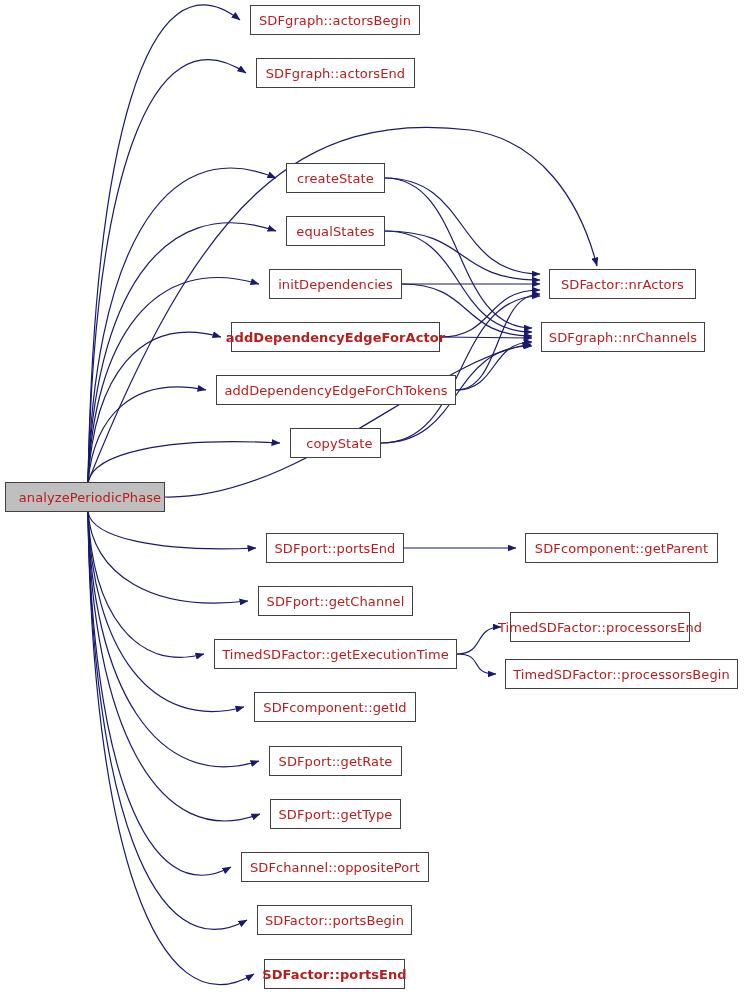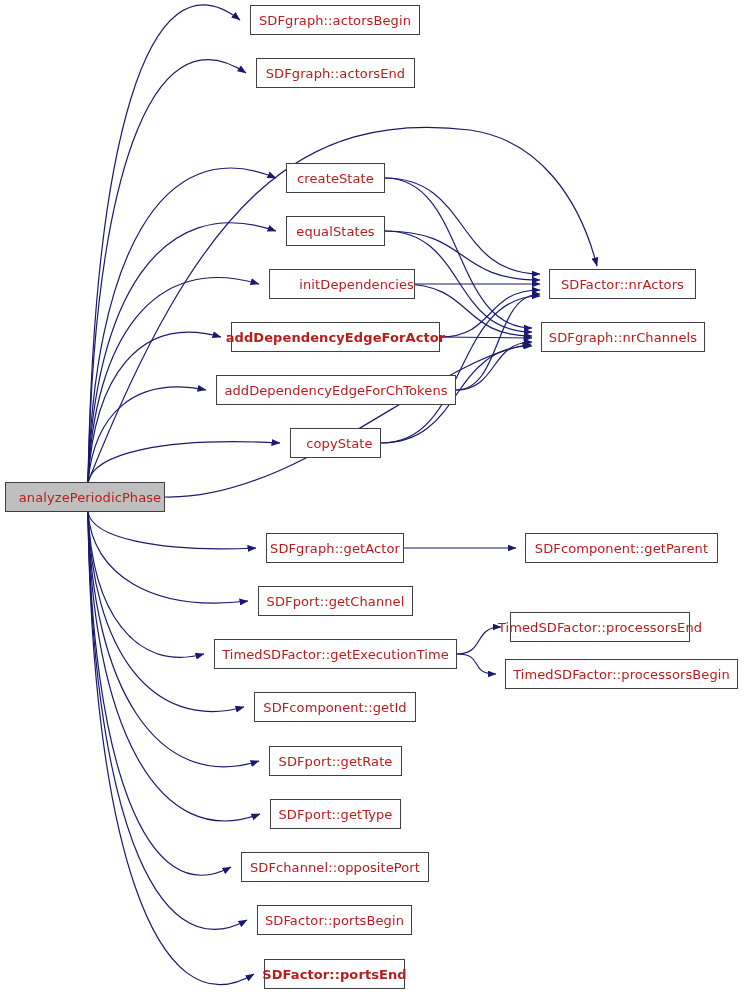--- a/index.html
+++ b/index.html
@@ -103,40 +103,40 @@
       </div>
       <div class="node" style="left: 256px; top: 58px; width: 159px; height: 30px;">
         <span class="node-label">SDFgraph::actorsEnd</span>
       </div>
       <div class="node" style="left: 286px; top: 163px; width: 99px; height: 30px;">
         <span class="node-label">createState</span>
       </div>
       <div class="node" style="left: 286px; top: 216px; width: 99px; height: 30px;">
         <span class="node-label">equalStates</span>
       </div>
-      <div class="node" style="left: 269px; top: 269px; width: 146px; height: 30px; justify-content: flex-end;">
+      <div class="node" style="left: 269px; top: 269px; width: 133px; height: 30px;">
         <span class="node-label">initDependencies</span>
       </div>
       <div class="node" style="left: 231px; top: 322px; width: 209px; height: 30px; font-weight: bold;">
         <span class="node-label">addDependencyEdgeForActor</span>
       </div>
       <div class="node" style="left: 216px; top: 375px; width: 240px; height: 30px;">
         <span class="node-label">addDependencyEdgeForChTokens</span>
       </div>
       <div class="node" style="left: 290px; top: 428px; width: 91px; height: 30px; padding-left: 8px;">
         <span class="node-label">copyState</span>
       </div>
       <div class="node" style="left: 549px; top: 269px; width: 147px; height: 30px;">
         <span class="node-label">SDFactor::nrActors</span>
       </div>
       <div class="node" style="left: 541px; top: 322px; width: 164px; height: 30px;">
         <span class="node-label">SDFgraph::nrChannels</span>
       </div>
       <div class="node" style="left: 266px; top: 533px; width: 138px; height: 30px;">
-        <span class="node-label">SDFgraph::getActor</span>
+        <span class="node-label">SDFport::portsEnd</span>
       </div>
       <div class="node" style="left: 525px; top: 533px; width: 193px; height: 30px;">
         <span class="node-label">SDFcomponent::getParent</span>
       </div>
       <div class="node" style="left: 258px; top: 586px; width: 155px; height: 30px;">
         <span class="node-label">SDFport::getChannel</span>
       </div>
       <div class="node" style="left: 214px; top: 639px; width: 243px; height: 30px;">
         <span class="node-label">TimedSDFactor::getExecutionTime</span>
       </div>

